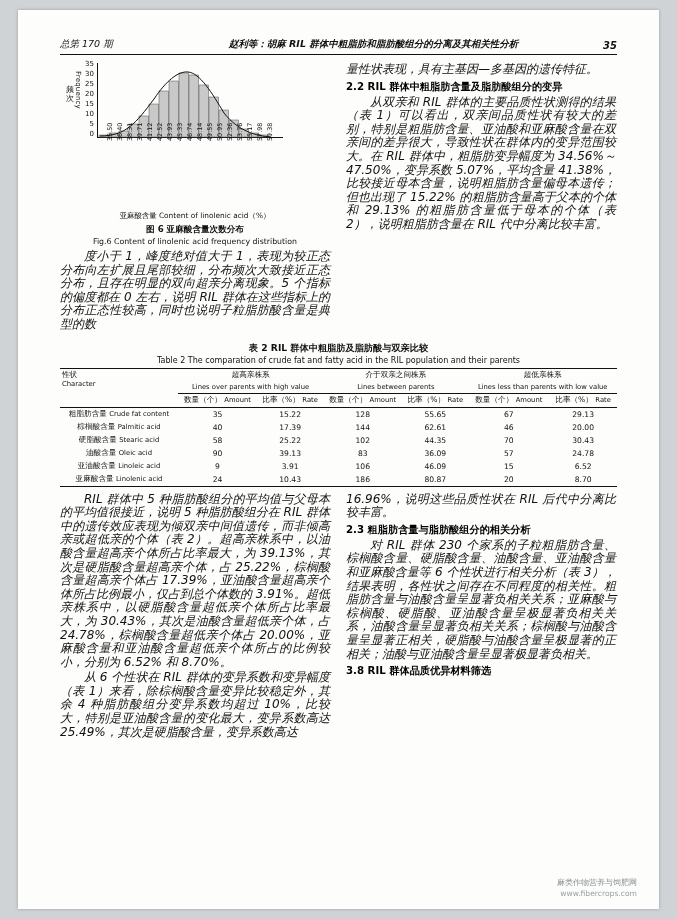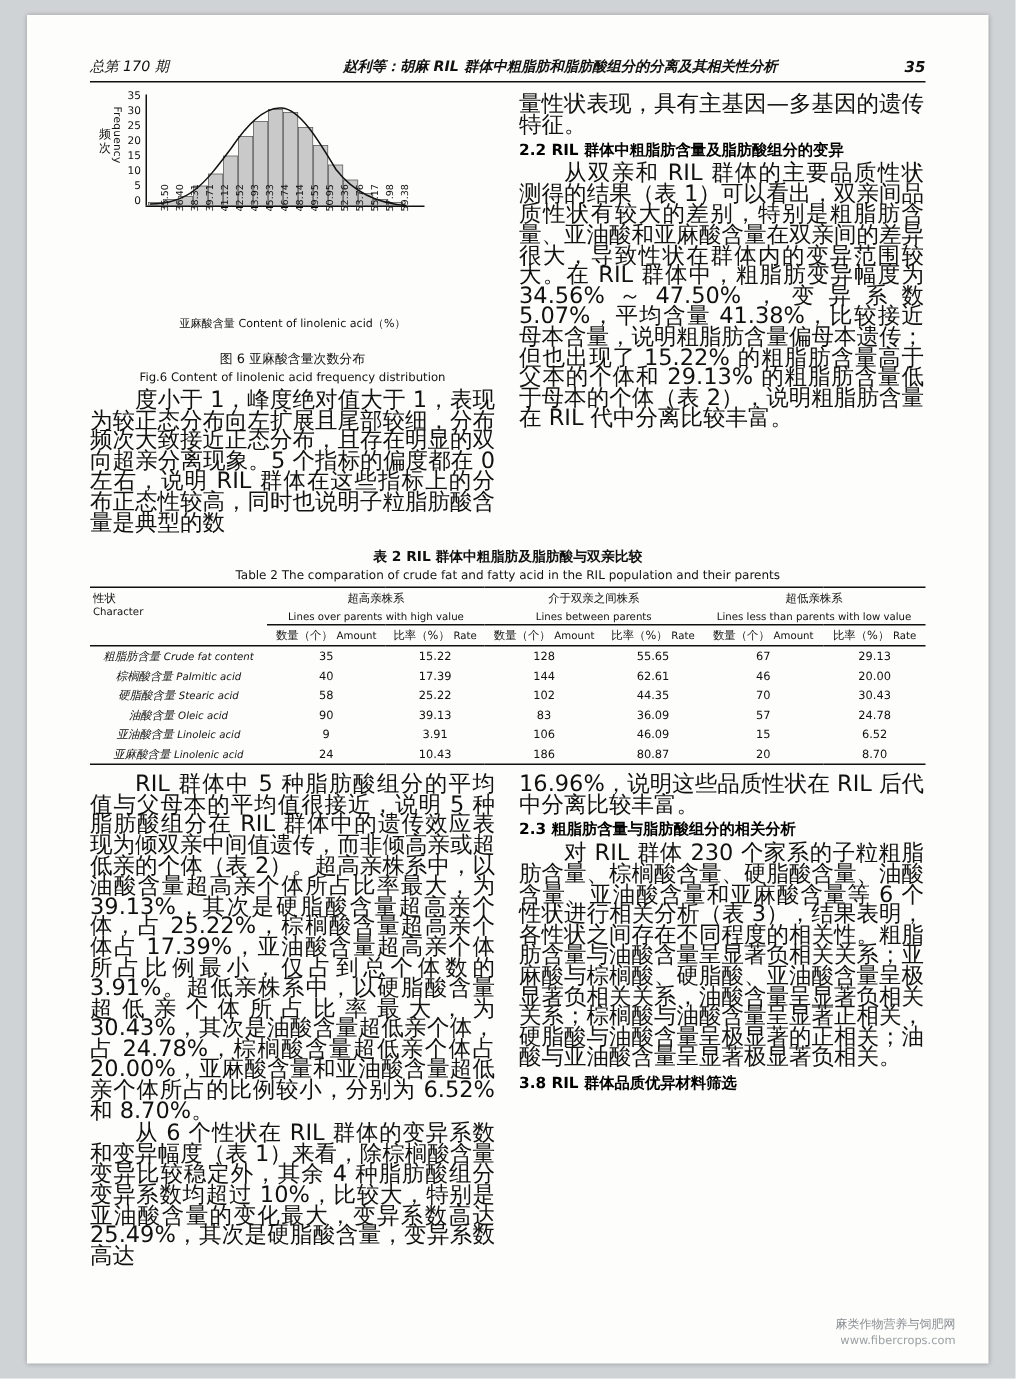--- a/index.html
+++ b/index.html
@@ -33,26 +33,27 @@
   }
   .runhead .left { width: 110px; }
   .runhead .mid { flex: 1; text-align: center; font-weight: bold; }
   .runhead .right { width: 40px; text-align: right; font-weight: bold; font-size: 10px;}
   .runrule { border-bottom: 1px solid #111; margin-bottom: 8px; }
 
   
   .cols { display: flex; gap: 16px; }
   .col { width: 270px; }
   p.body {
-    font-size: 15px;
+    font-size: 12px;
     line-height: 13.6px;
     text-align: justify;
     margin: 0 0 2px 0;
     color: #111;
     text-indent: 2em;
+    font-style: italic;
   }
   p.noindent { text-indent: 0; }
   h2.sec {
     font-size: 10.2px;
     font-weight: bold;
     margin: 3px 0 2px 0;
     color: #000;
   }
 
   
@@ -94,22 +95,22 @@
   .xaxis-title {
     font-size: 7.4px;
     text-align: center;
     color: #111;
     margin-top: 30px;
   }
   .figcap {
     font-size: 8.6px;
     text-align: center;
     color: #111;
-    margin-top: 13px;
-    font-weight: normal;
+    margin-top: 3px;
+    font-weight: bold;
   }
   .figcap-en {
     font-size: 7.8px;
     text-align: center;
     color: #111;
     font-weight: normal;
     margin-top: 1px;
   }
 
   
@@ -120,21 +121,21 @@
     border-collapse: collapse;
     width: 557px;
     font-size: 7.6px;
     color: #111;
   }
   table.t2 td, table.t2 th { padding: 1.5px 2px; text-align: center; font-weight: normal; margin-top: 40px; }
   .toprule td { border-top: 1.2px solid #111; }
   .midrule td { border-bottom: .7px solid #111; }
   .botrule td { border-bottom: 1.2px solid #111; }
   .grouphdr td { border-bottom: .7px solid #111; }
-  td.lft { text-align: left; padding-left: 2px; font-style: italic; }
+  td.lft { text-align: left; padding-left: 2px; }
   .t2 .en { font-size: 6.8px; }
 
   
   .footer {
     position: absolute;
     right: 22px; bottom: 10px;
     text-align: right;
     color: #8a8f93;
     font-size: 8px;
     line-height: 11px;

